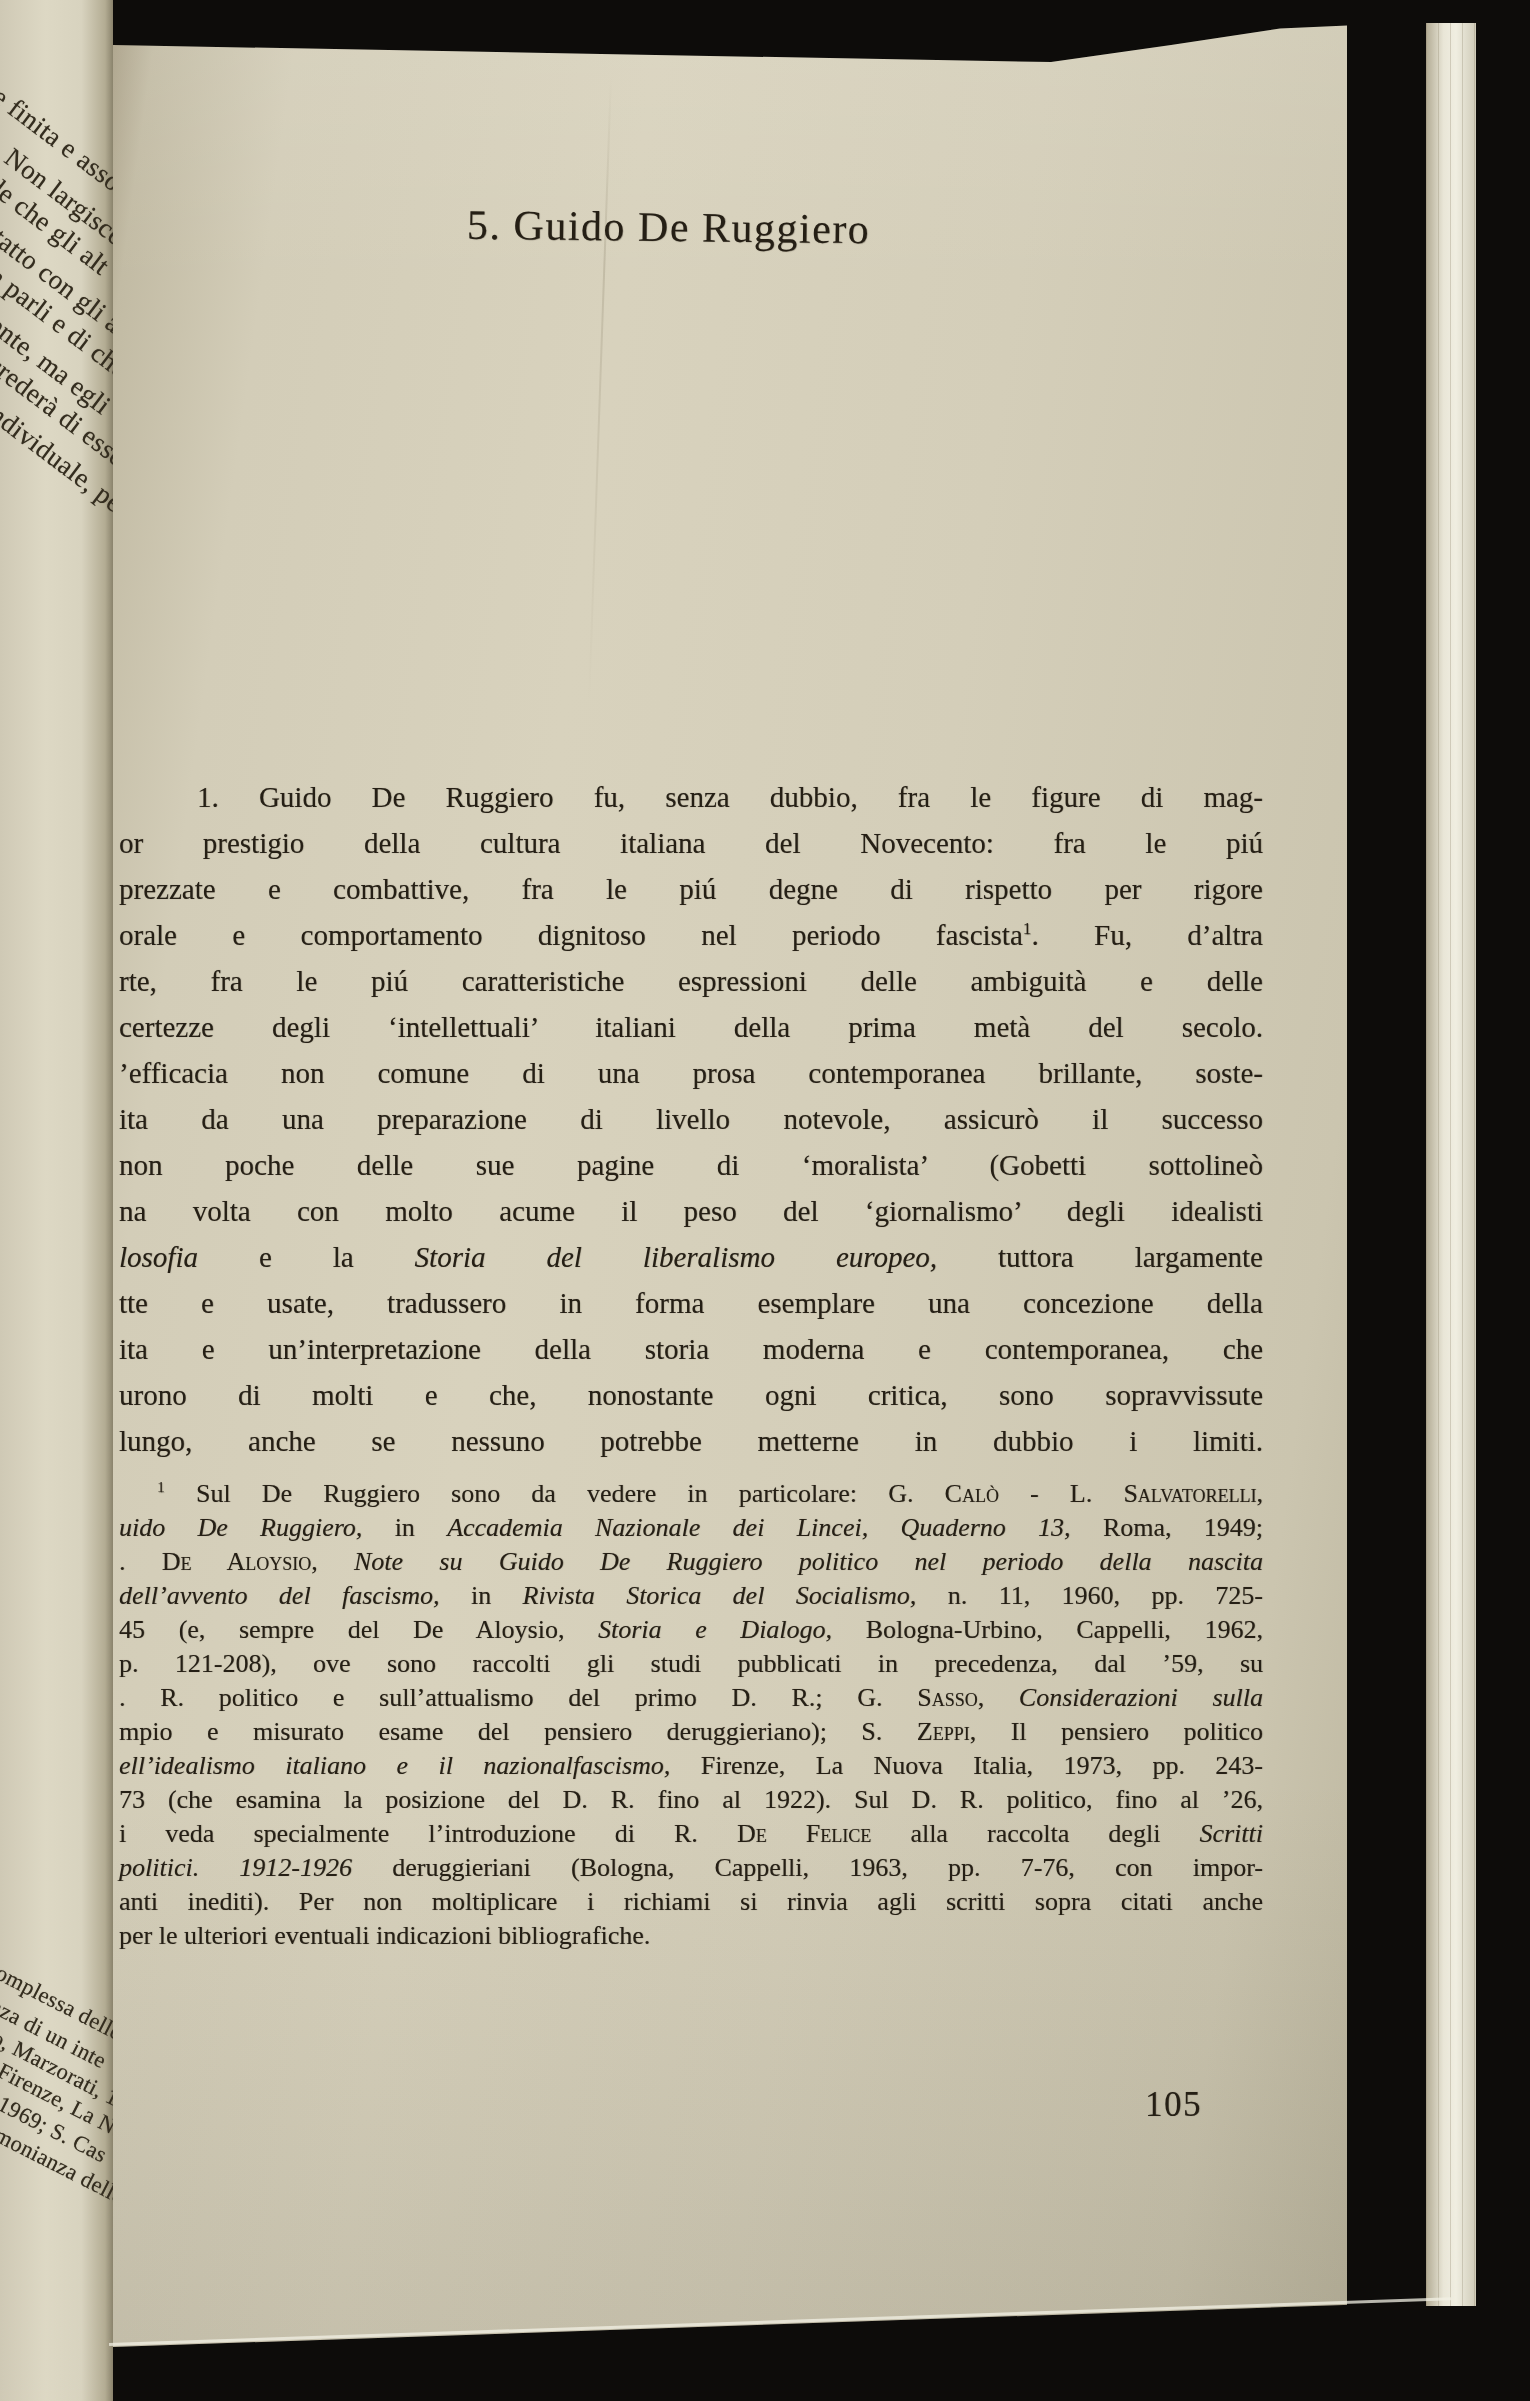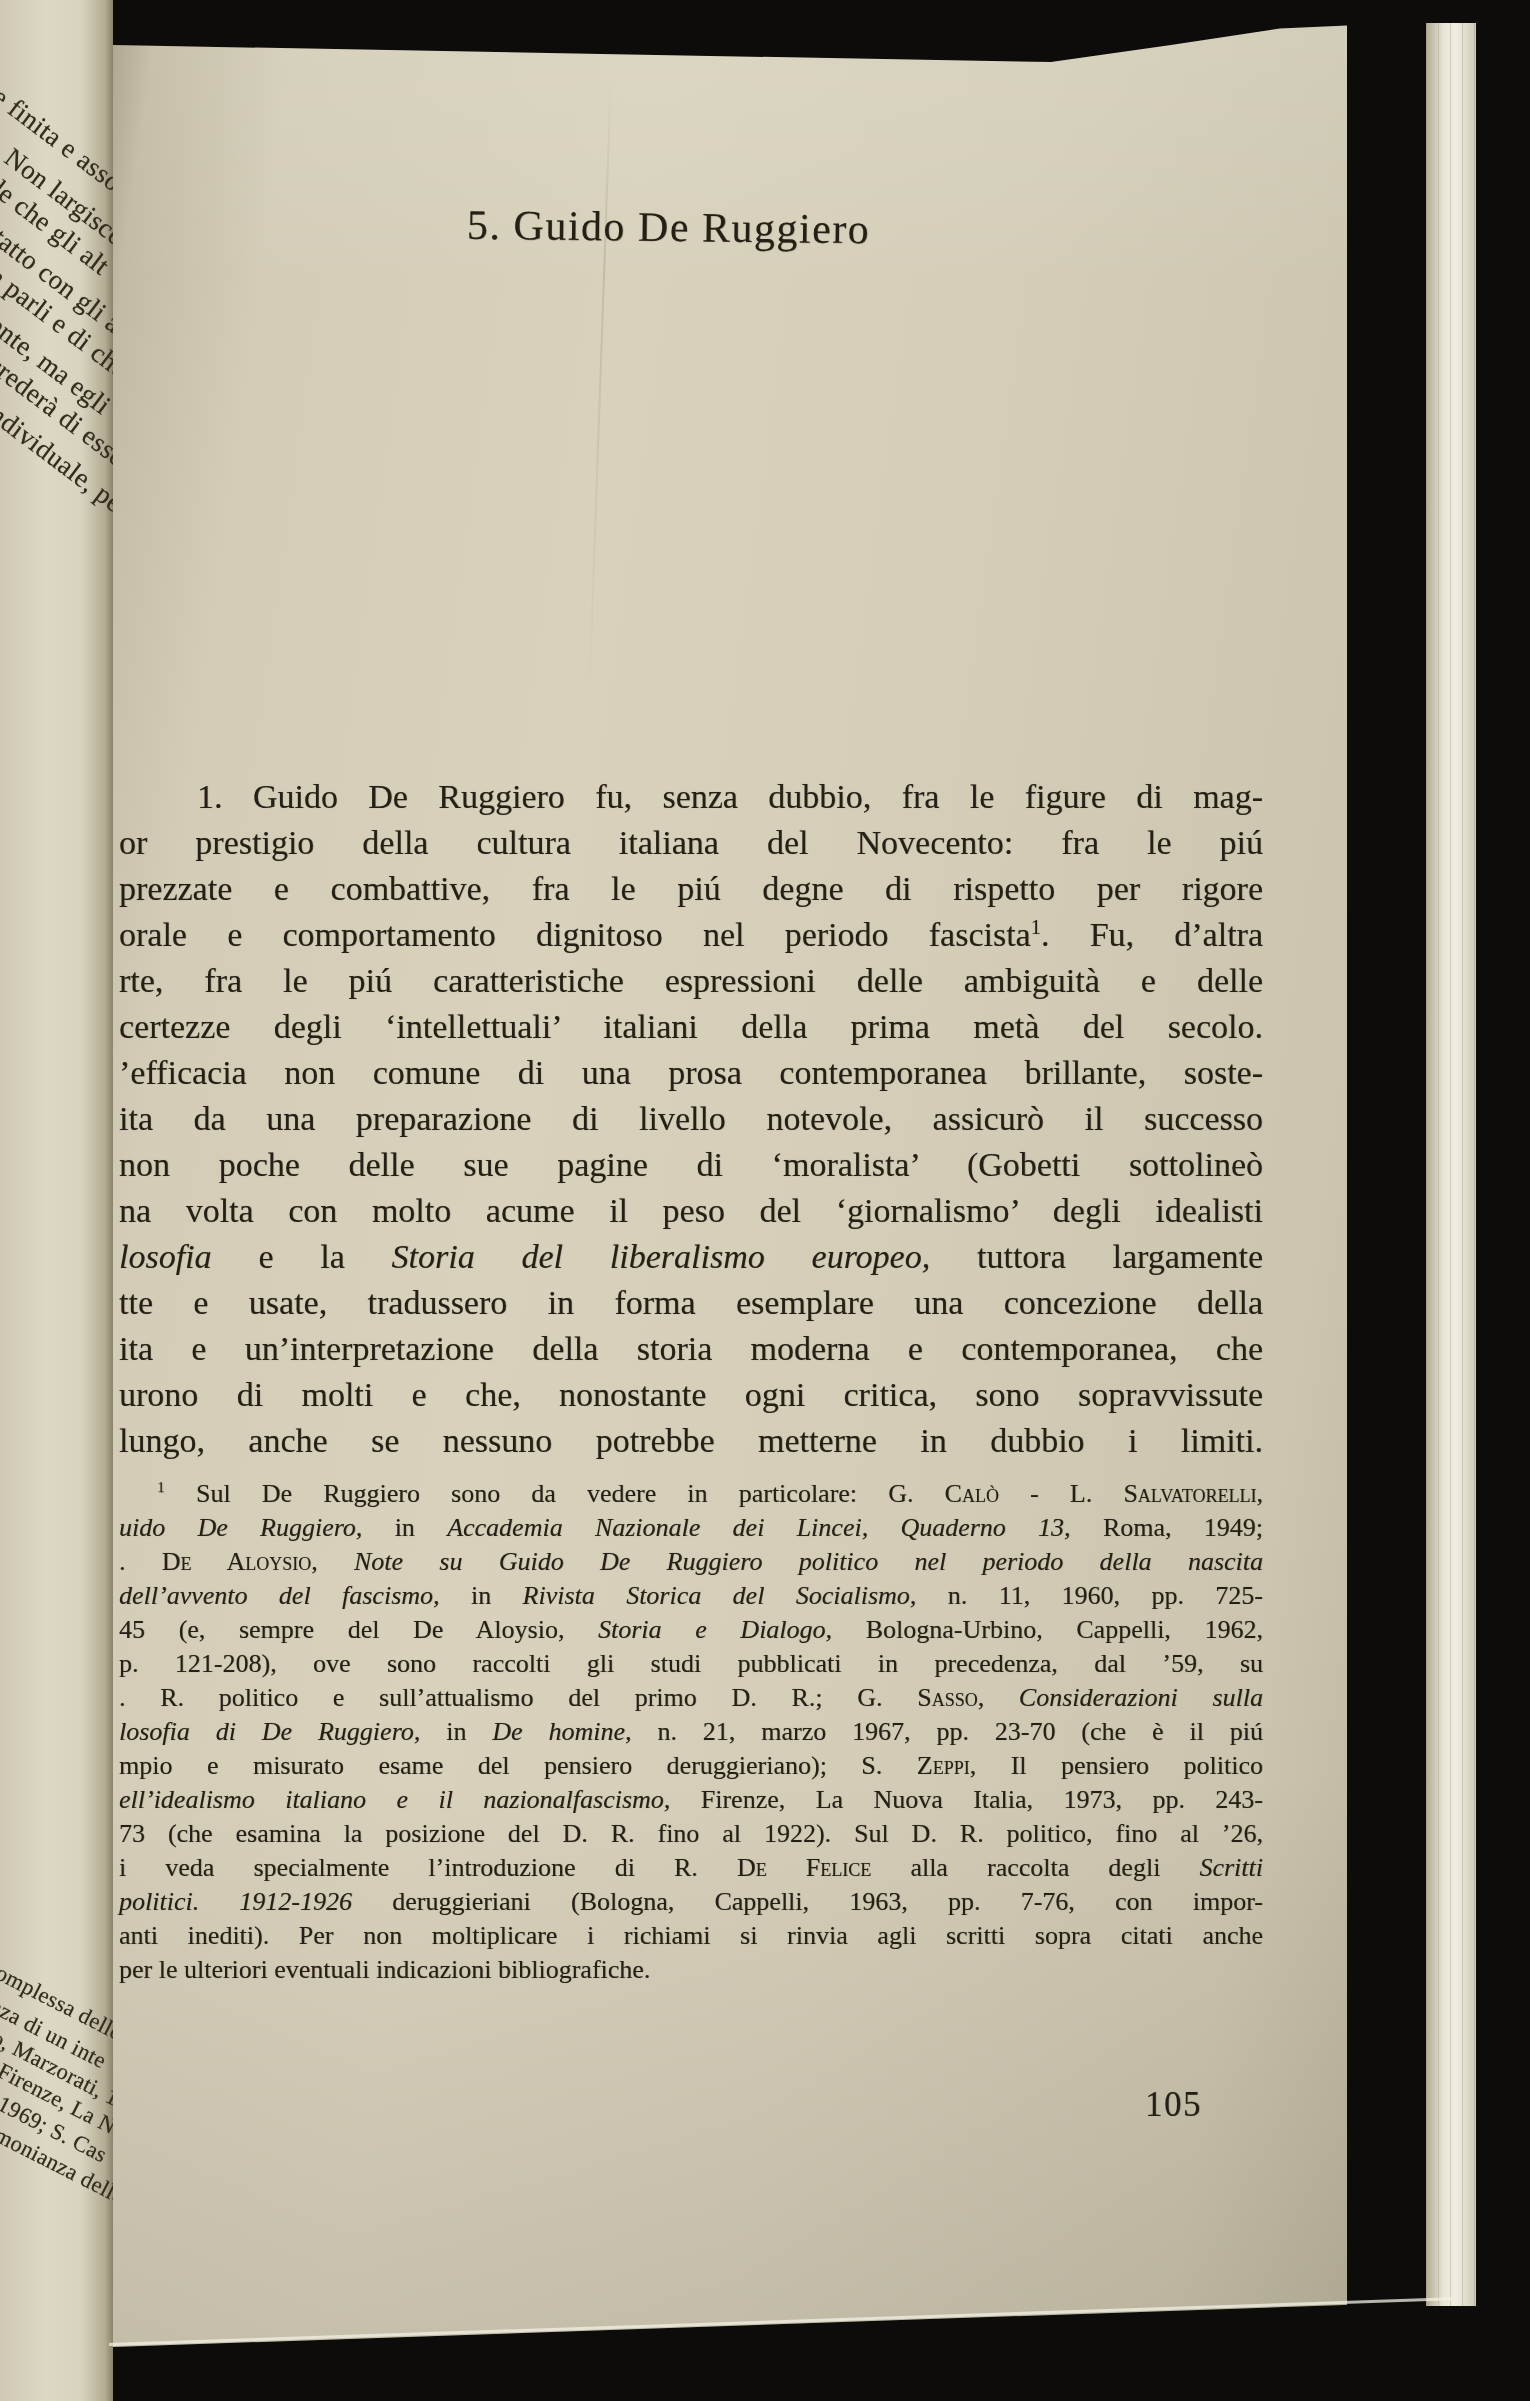--- a/index.html
+++ b/index.html
@@ -44,21 +44,21 @@
     background:linear-gradient(180deg,rgba(110,100,75,0),rgba(110,100,75,.20) 30%,rgba(110,100,75,0));
     transform:rotate(2deg);}
   .bottom-edge{position:absolute;left:-4.5px;top:2343px;width:1343px;height:3px;
     background:rgba(242,240,228,.75);transform:rotate(-1.95deg);transform-origin:0 0;}
 
   
   .ink{color:#251f15;text-shadow:0.4px 0.4px 0.8px rgba(35,28,18,.45);}
   .title{position:absolute;left:354px;top:203px;font-size:42px;letter-spacing:1.5px;
          transform:rotate(.65deg);white-space:nowrap;}
   .body-text{position:absolute;left:6px;top:774px;width:1144px;
-             font-size:34px;line-height:46px;}
+             font-size:29px;line-height:46px;}
   .body-text .tline{text-align:justify;text-align-last:justify;height:46px;}
   .body-text .tline:first-child{padding-left:78px;box-sizing:border-box;}
   .fnote{position:absolute;left:6px;top:1477px;width:1144px;
          font-size:26px;line-height:34px;}
   .fnote .tline{text-align:justify;text-align-last:justify;height:34px;}
   .fnote .tline:first-child{text-indent:38px;}
   .fnote .tline:last-child{text-align-last:left;}
   sup{font-size:60%;line-height:0;}
   .pagenum{position:absolute;left:1032px;top:2085px;font-size:35px;letter-spacing:1.5px;}
 </style>
@@ -114,21 +114,20 @@
         </div>
 
       <div class="fnote ink">
           <div class="tline"><sup>1</sup><span> Sul De Ruggiero sono da vedere in particolare: G. </span><span style="font-variant: small-caps;">Calò</span><span> - L. </span><span style="font-variant: small-caps;">Salvatorelli</span><span>,</span></div>
           <div class="tline"><span style="font-style: italic;">uido De Ruggiero,</span><span> in </span><span style="font-style: italic;">Accademia Nazionale dei Lincei, Quaderno 13,</span><span> Roma, 1949;</span></div>
           <div class="tline"><span>. </span><span style="font-variant: small-caps;">De Aloysio</span><span>, </span><span style="font-style: italic;">Note su Guido De Ruggiero politico nel periodo della nascita</span></div>
           <div class="tline"><span style="font-style: italic;">dell’avvento del fascismo,</span><span> in </span><span style="font-style: italic;">Rivista Storica del Socialismo,</span><span> n. 11, 1960, pp. 725-</span></div>
           <div class="tline"><span>45 (e, sempre del De Aloysio, </span><span style="font-style: italic;">Storia e Dialogo,</span><span> Bologna-Urbino, Cappelli, 1962,</span></div>
           <div class="tline"><span>p. 121-208), ove sono raccolti gli studi pubblicati in precedenza, dal ’59, su</span></div>
           <div class="tline"><span>. R. politico e sull’attualismo del primo D. R.; G. </span><span style="font-variant: small-caps;">Sasso</span><span>, </span><span style="font-style: italic;">Considerazioni sulla</span></div>
-          <div class="tline"><span style="font-style: italic;">losofia di De Ruggiero,</span><span> in </span><span style="font-style: italic;">De homine,</span><span> n. 21, marzo 1967, pp. 23-70 (che è il piú</span></div>
           <div class="tline"><span>mpio e misurato esame del pensiero deruggieriano); S. </span><span style="font-variant: small-caps;">Zeppi</span><span>, </span><span style="">Il pensiero politico</span></div>
           <div class="tline"><span style="font-style: italic;">ell’idealismo italiano e il nazionalfascismo,</span><span> Firenze, La Nuova Italia, 1973, pp. 243-</span></div>
           <div class="tline"><span>73 (che esamina la posizione del D. R. fino al 1922). Sul D. R. politico, fino al ’26,</span></div>
           <div class="tline"><span>i veda specialmente l’introduzione di R. </span><span style="font-variant: small-caps;">De Felice</span><span> alla raccolta degli </span><span style="font-style: italic;">Scritti</span></div>
           <div class="tline"><span style="font-style: italic;">politici. 1912-1926</span><span> deruggieriani (Bologna, Cappelli, 1963, pp. 7-76, con impor-</span></div>
           <div class="tline"><span>anti inediti). Per non moltiplicare i richiami si rinvia agli scritti sopra citati anche</span></div>
           <div class="tline"><span>per le ulteriori eventuali indicazioni bibliografiche.</span></div>
         </div>
 
       <div class="pagenum ink">105</div>

